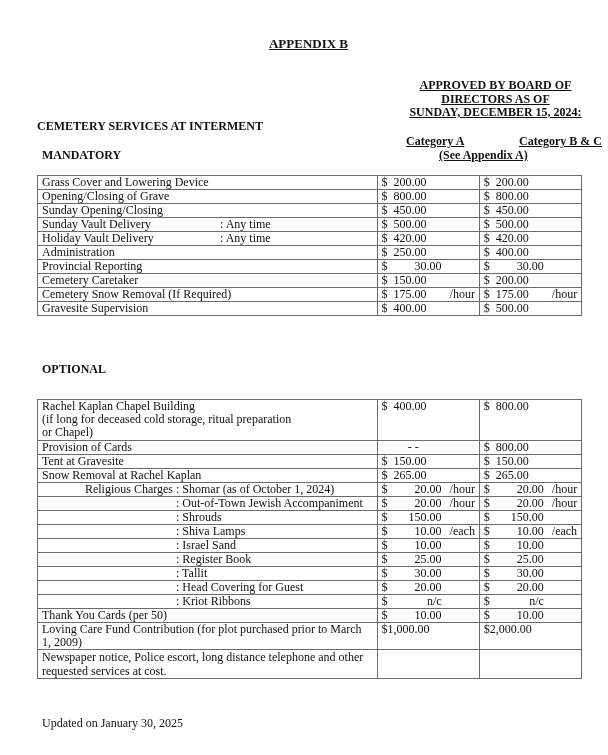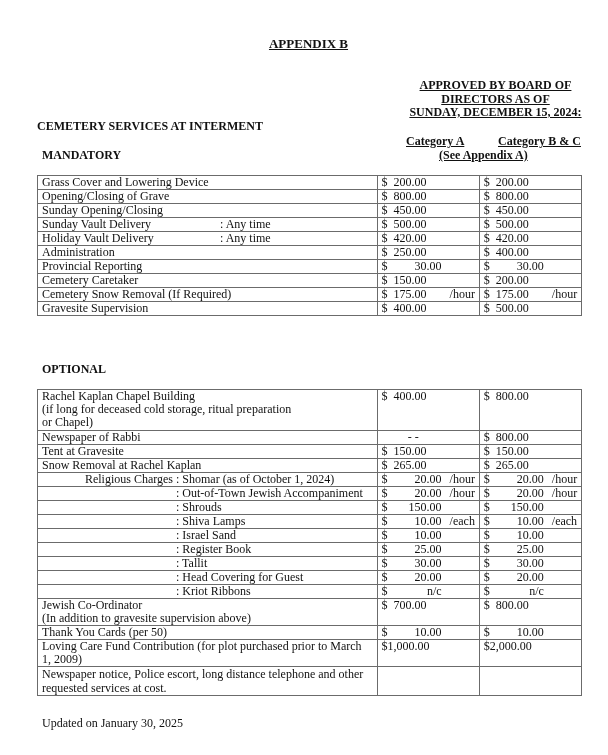--- a/index.html
+++ b/index.html
@@ -8,33 +8,33 @@
       font-family: "Liberation Serif", "DejaVu Serif", serif; color: #111; font-size: 12px;
       overflow: hidden;
     }
     .abs { position: absolute; }
     .bold { font-weight: bold; }
     .ul { text-decoration: underline; padding-left: 9px; }
     #title { left: 0; width: 608px; top: 36px; text-align: center; font-size: 13px; }
     #sect-title { left: 37px; top: 79px; font-size: 12px; margin-top: 40px; }
     #approved { left: 385px; width: 212px; top: 79px; text-align: center; font-size: 12px; line-height: 13.5px; }
     #cat-a { left: 397px; top: 134px; font-size: 12px; }
-    #cat-bc { left: 489px; top: 134px; font-size: 12px; text-align: center; }
+    #cat-bc { left: 510px; top: 134px; font-size: 12px; text-align: center; }
     #see-app { left: 430px; top: 148px; font-size: 12px; }
     #mandatory-h { left: 42px; top: 148px; font-size: 12px; }
     #optional-h { left: 42px; top: 362px; font-size: 12px; }
     #updated { left: 42px; top: 716px; font-size: 12px; }
 
     table { position: absolute; border-collapse: collapse; left: 37px; width: 545px; table-layout: fixed; }
     td { border: 1px solid #6b6b6b; padding: 0 4px; vertical-align: top; font-size: 12px; line-height: 13px; white-space: nowrap; }
     td.desc { width: 339px; }
     td.money { width: 102px; }
     td.wrap { white-space: normal; }
     #tbl-mandatory { top: 175px; }
-    #tbl-optional { top: 389px; border-radius: 32px; }
+    #tbl-optional { top: 399px; border-radius: 32px; }
     .cur { display: inline-block; width: 12px; }
     .amt { display: inline-block; width: 48px; }
     .amt.r { text-align: right; }
     .unit { display: inline-block; margin-left: 8px; }
     .dash { display: inline-block; width: 100%; text-align: center; padding-right: 30px; }
     .spacer-any { display: inline-block; width: 178px; }
     .rel-label { display: inline-block; width: 131px; text-align: right; }
     .rel-indent { display: inline-block; width: 131px; }
   </style>
 </head>
@@ -114,21 +114,21 @@
     <tr>
       <td class="desc" style="height:41px">
         <div>Rachel Kaplan Chapel Building</div>
         <div>(if long for deceased cold storage, ritual preparation</div>
         <div>or Chapel)</div>
       </td>
       <td class="money"><span class="cur">$</span><span class="amt">400.00</span></td>
       <td class="money"><span class="cur">$</span><span class="amt">800.00</span></td>
     </tr>
     <tr>
-      <td class="desc">Newspaper of Rabbi</td>
+      <td class="desc">Provision of Cards</td>
       <td class="money"><span class="dash">- -</span></td>
       <td class="money"><span class="cur">$</span><span class="amt">800.00</span></td>
     </tr>
     <tr>
       <td class="desc">Tent at Gravesite</td>
       <td class="money"><span class="cur">$</span><span class="amt">150.00</span></td>
       <td class="money"><span class="cur">$</span><span class="amt">150.00</span></td>
     </tr>
     <tr>
       <td class="desc">Snow Removal at Rachel Kaplan</td>
@@ -178,28 +178,20 @@
         <td class="money"><span class="cur">$</span><span class="amt r">20.00</span><span class="unit"></span></td>
       </tr>
       <tr>
         <td class="desc"><span class="rel-indent"></span> <span>: Kriot Ribbons</span></td>
         <td class="money"><span class="cur">$</span><span class="amt r">n/c</span><span class="unit"></span></td>
         <td class="money"><span class="cur">$</span><span class="amt r">n/c</span><span class="unit"></span></td>
       </tr>
     </tbody>
   <tbody>
     <tr>
-      <td class="desc">
-        <div>Jewish Co-Ordinator</div>
-        <div>(In addition to gravesite supervision above)</div>
-      </td>
-      <td class="money"><span class="cur">$</span><span class="amt">700.00</span></td>
-      <td class="money"><span class="cur">$</span><span class="amt">800.00</span></td>
-    </tr>
-    <tr>
       <td class="desc">Thank You Cards (per 50)</td>
       <td class="money"><span class="cur">$</span><span class="amt r">10.00</span></td>
       <td class="money"><span class="cur">$</span><span class="amt r">10.00</span></td>
     </tr>
     <tr>
       <td class="desc wrap">Loving Care Fund Contribution (for plot purchased prior to March 1, 2009)</td>
       <td class="money">$1,000.00</td>
       <td class="money">$2,000.00</td>
     </tr>
     <tr>

